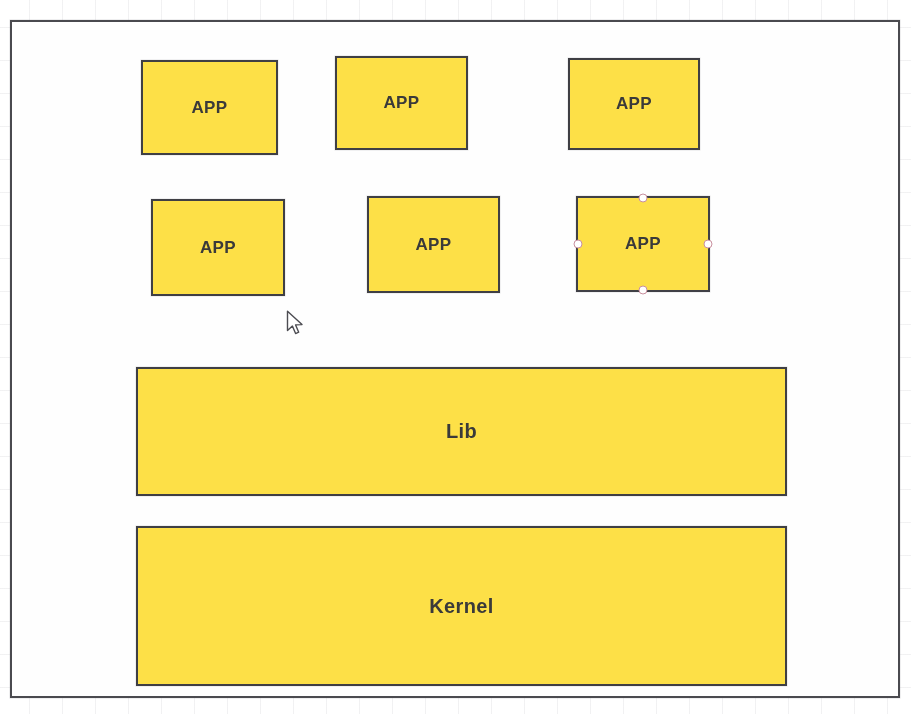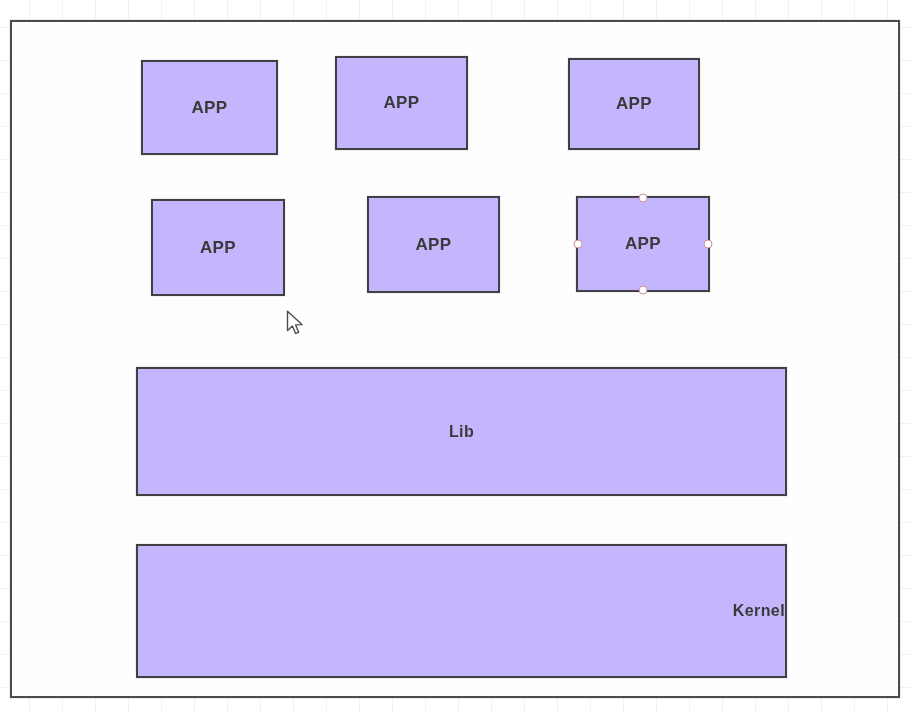--- a/index.html
+++ b/index.html
@@ -42,41 +42,41 @@
     box-sizing: border-box;
     border: 2px solid #4a4a4f;
     background: #fefefe;
     box-shadow: 0 0 0 0.5px rgba(120,120,130,0.25);
   }
 
   .node {
     position: absolute;
     box-sizing: border-box;
     border: 2px solid #3f3f44;
-    background: #c4b5fd;
+    background: #fde047;
     display: flex;
     align-items: center;
     justify-content: center;
     box-shadow: 0 0 0 0.5px rgba(130,130,140,0.22);
   }
 
   .node-label {
     color: #3a3a3a;
     font-weight: bold;
     letter-spacing: 0.4px;
     white-space: nowrap;
     user-select: none;
   }
 
   .app-node .node-label {
     font-size: 17px;
   }
 
   .layer-node .node-label {
-    font-size: 16px;
+    font-size: 20px;
   }
 
   
   .node.selected {
     border-width: 2px;
     border-color: #404046;
   }
 
   .handle {
     position: absolute;
@@ -141,21 +141,21 @@
       <div class="node app-node selected" style="left: 576px; top: 196px; width: 134px; height: 96px;">
         <span class="node-label">APP</span>
         <span class="handle top"></span>
         <span class="handle right"></span>
         <span class="handle bottom"></span>
         <span class="handle left"></span>
       </div>
       <div class="node layer-node" style="left: 136px; top: 367px; width: 651px; height: 129px;">
         <span class="node-label">Lib</span>
       </div>
-      <div class="node layer-node" style="left: 136px; top: 544px; width: 651px; height: 134px; justify-content: flex-end;">
+      <div class="node layer-node" style="left: 136px; top: 526px; width: 651px; height: 160px;">
         <span class="node-label">Kernel</span>
       </div>
     </div>
 
   <div id="mouse-cursor">
     <svg width="20" height="28" viewBox="0 0 20 28" xmlns="http://www.w3.org/2000/svg">
       <path d="M1.5 1.2 L1.5 20.5 L6.4 16.1 L9.6 23.6 L12.7 22.2 L9.6 14.9 L16.0 14.6 Z" fill="#ffffff" stroke="#4c4c52" stroke-width="1.4" stroke-linejoin="round"></path>
     </svg>
   </div>
 

